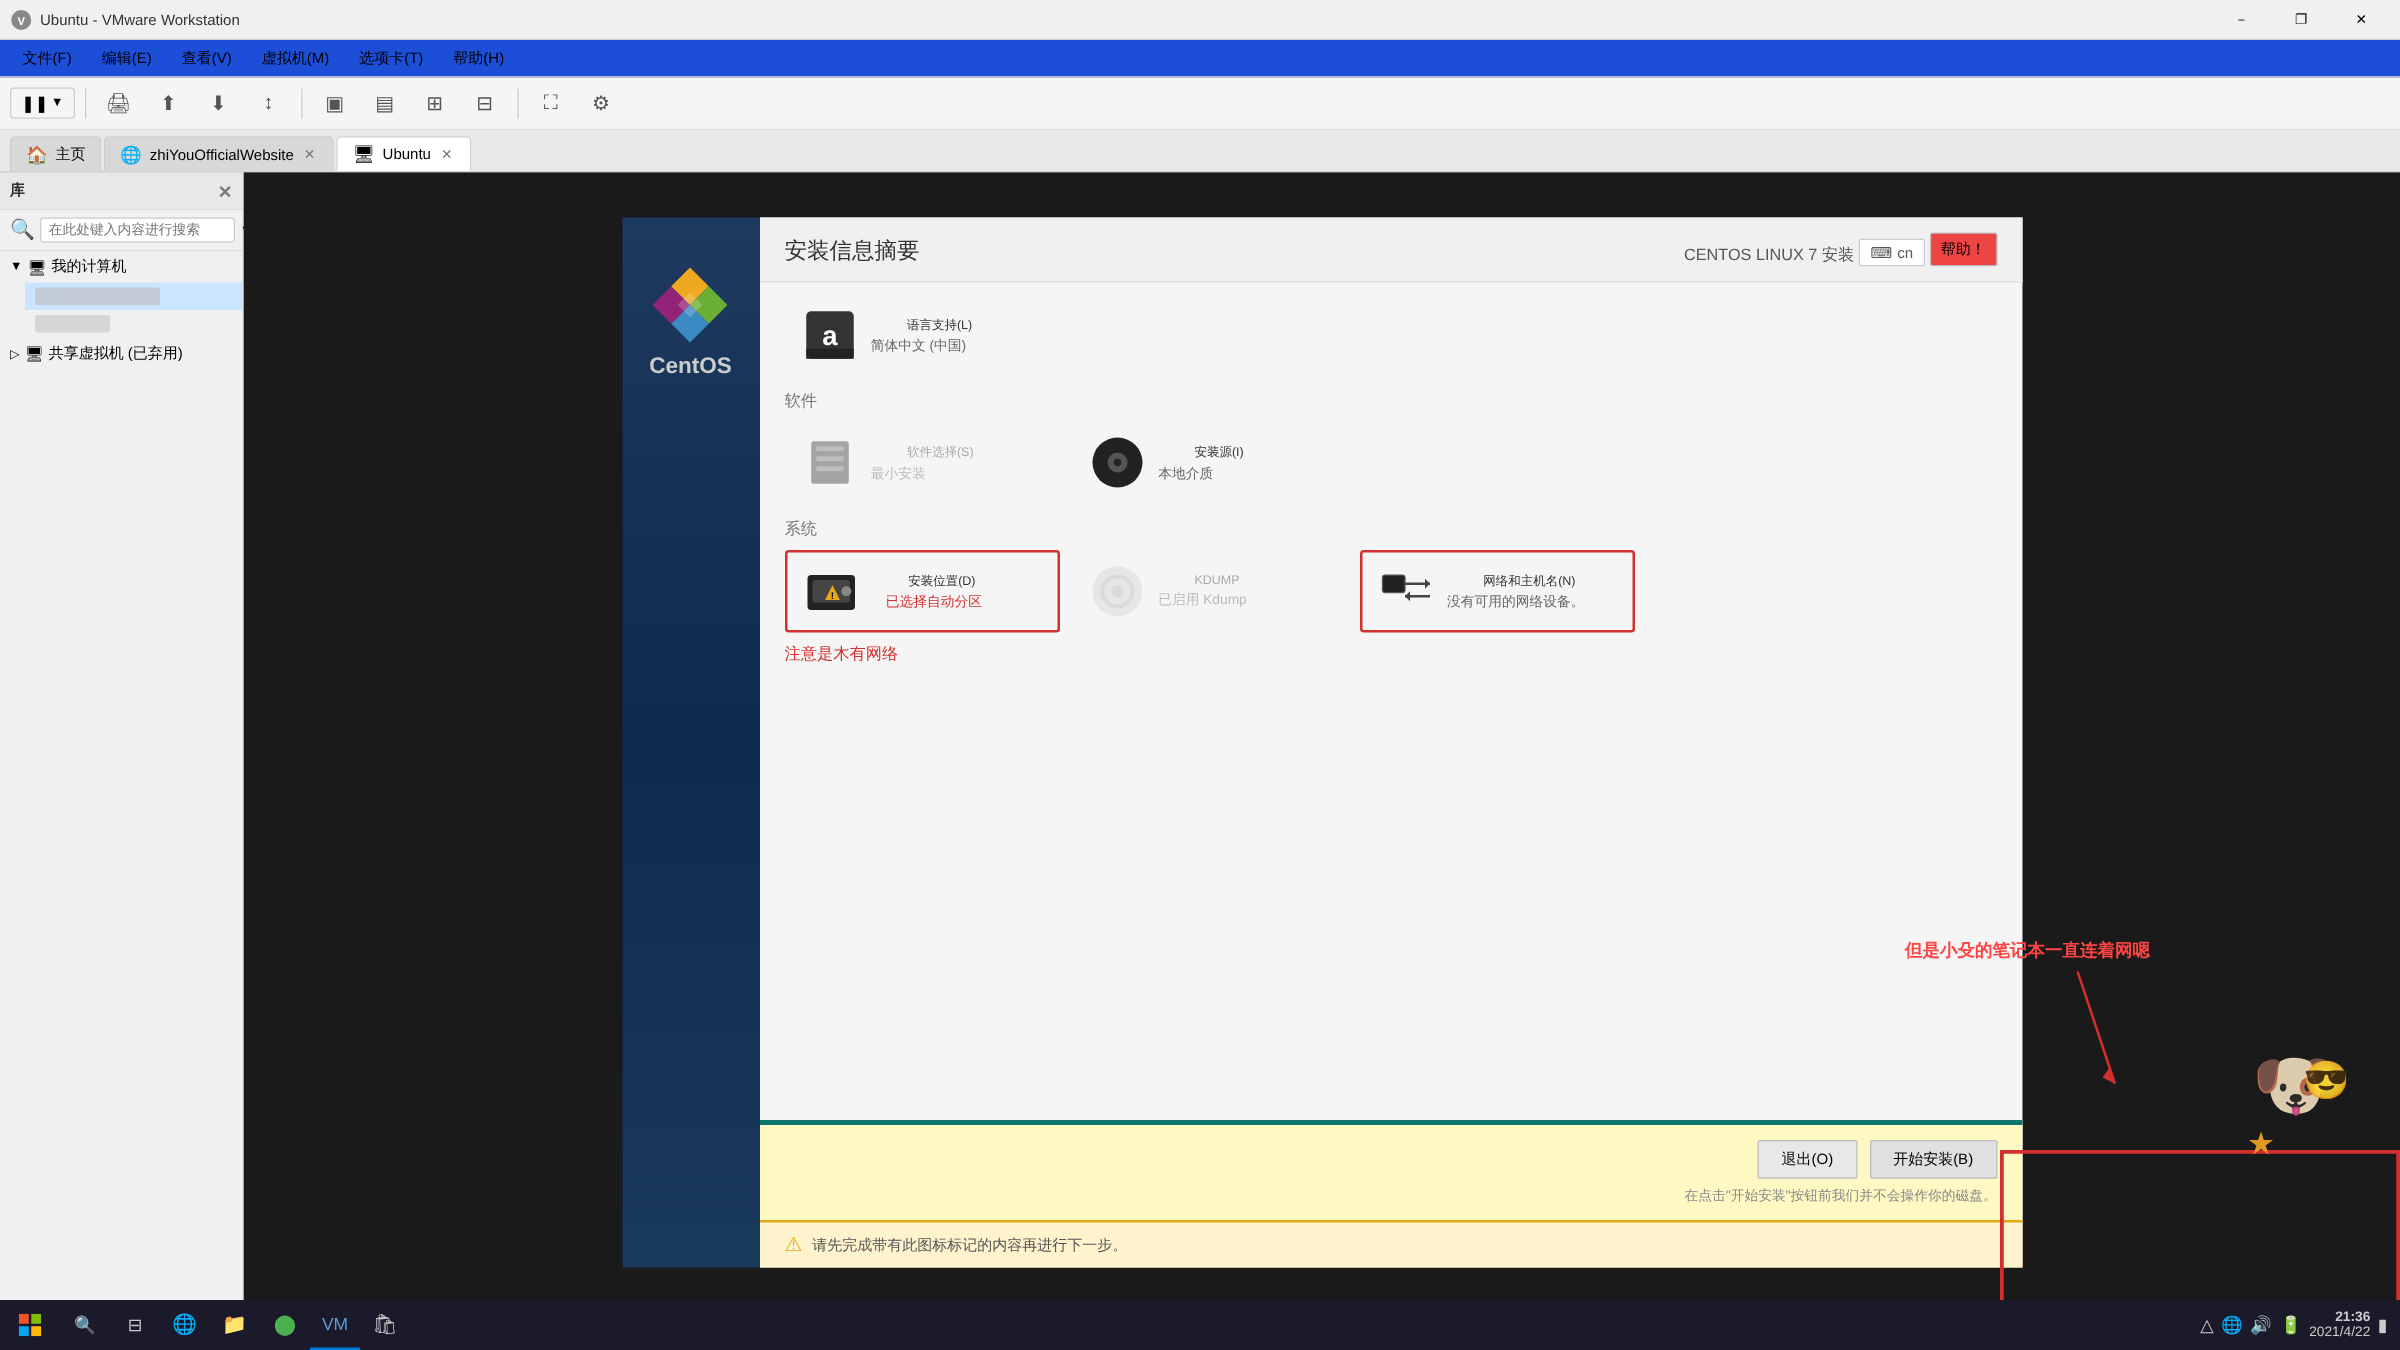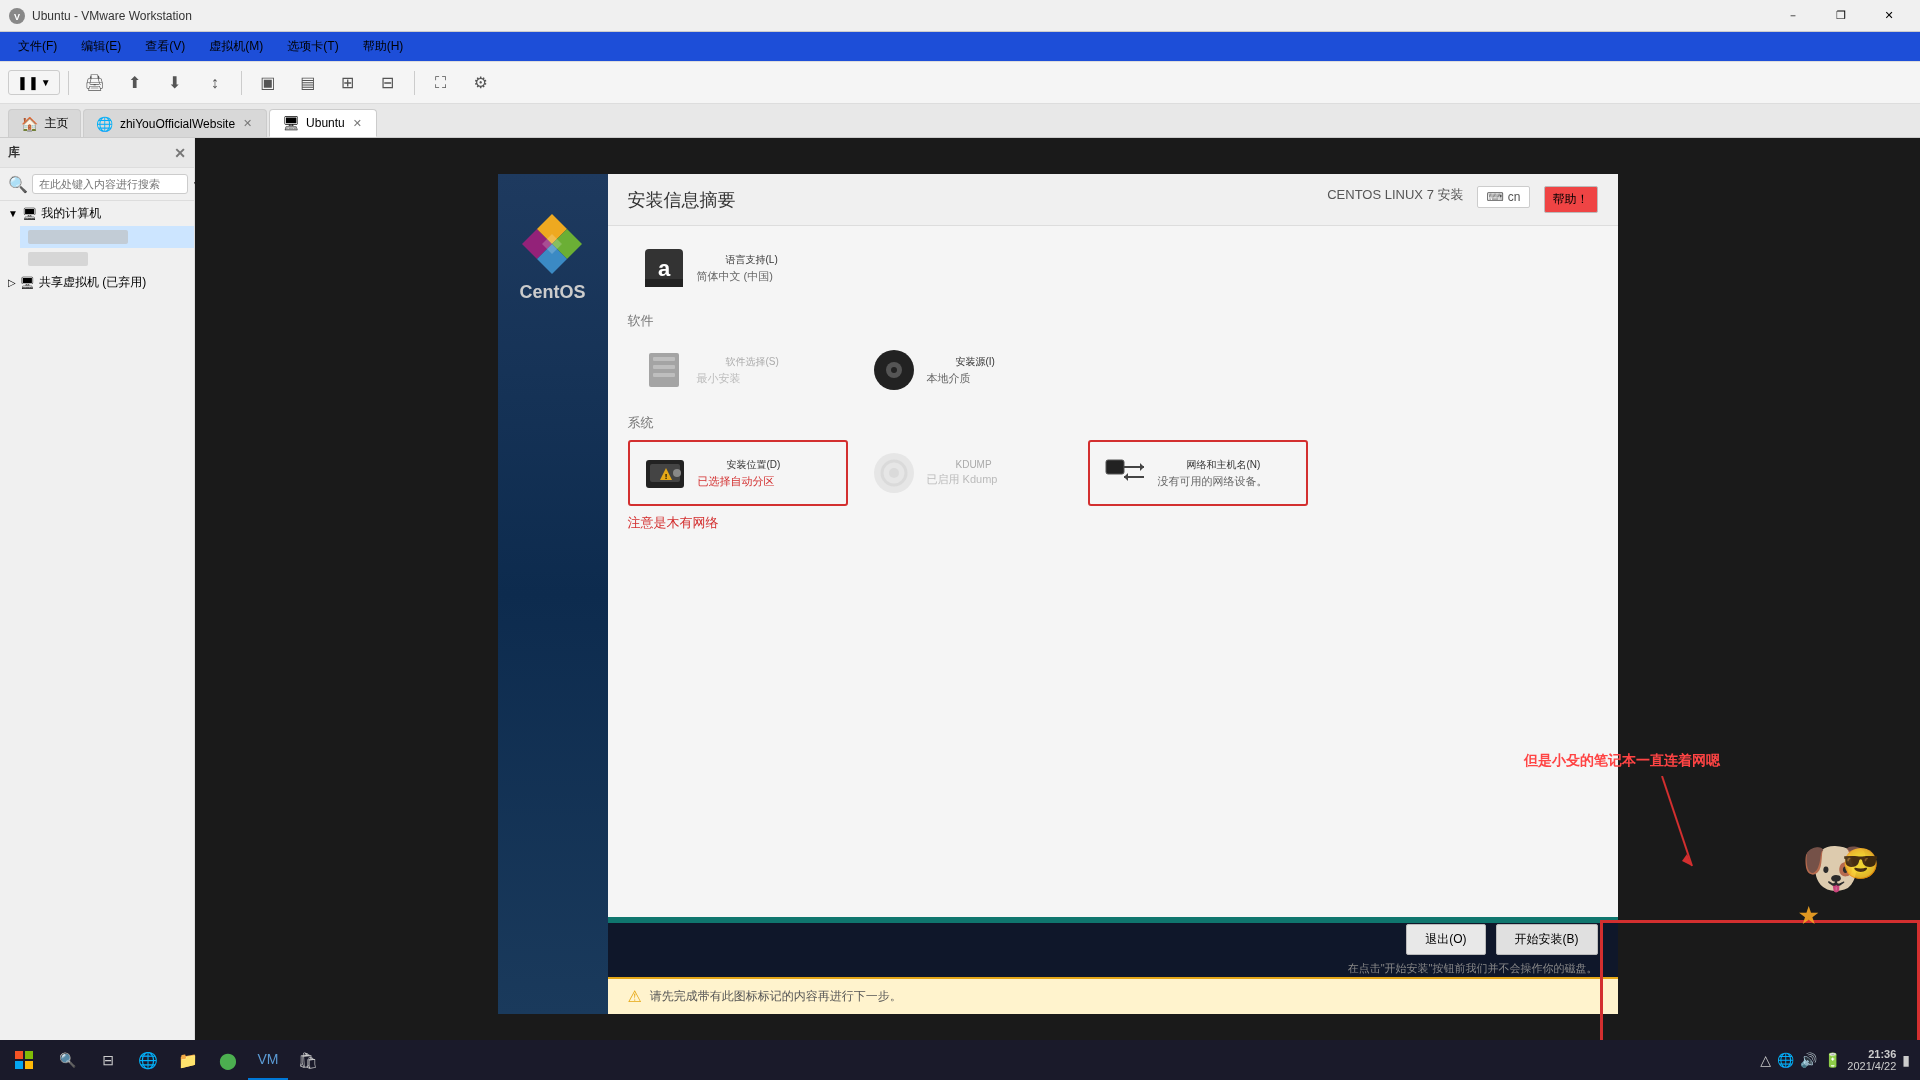--- a/index.html
+++ b/index.html
@@ -270,22 +270,22 @@
       justify-content: space-between;
       border-bottom: 1px solid #ddd;
     }
     #installer-title {
       font-size: 18px;
       font-weight: normal;
       color: #333;
     }
     #installer-top-right {
       display: flex;
-      align-items: flex-start;
-      gap: 14px;
+      align-items: flex-end;
+      gap: 4px;
     }
     #os-title {
       font-size: 13px;
       color: #555;
       text-align: right;
     }
     #help-btn {
       background: #ef4444;
       border: 1px solid #bbb;
       padding: 4px 8px;
@@ -362,34 +362,34 @@
       font-size: 10px;
       font-weight: 400;
       color: #333;
       margin-left: 29px;
     }
     .tile-subtitle {
       font-size: 11px;
       color: #666;
       margin-top: 2px;
     }
-    .tile-subtitle.error { color: #d32f2f; }
+    .tile-subtitle.error { color: #d32f2f; margin-left: 11px; }
 
     
     #network-note {
       color: #d32f2f;
       font-size: 13px;
       margin: 4px 0 12px 0;
     }
 
     
     #installer-footer {
-      background: #0f172a;
-      border-top: 6px solid #0f766e;
-      padding: 1px 20px;
+      background: #fef9c3;
+      border-top: 4px solid #0f766e;
+      padding: 12px 20px;
     }
     #installer-footer-buttons {
       display: flex;
       gap: 10px;
       justify-content: flex-end;
       margin-bottom: 6px;
     }
     .footer-btn {
       padding: 6px 18px;
       font-size: 12px;

